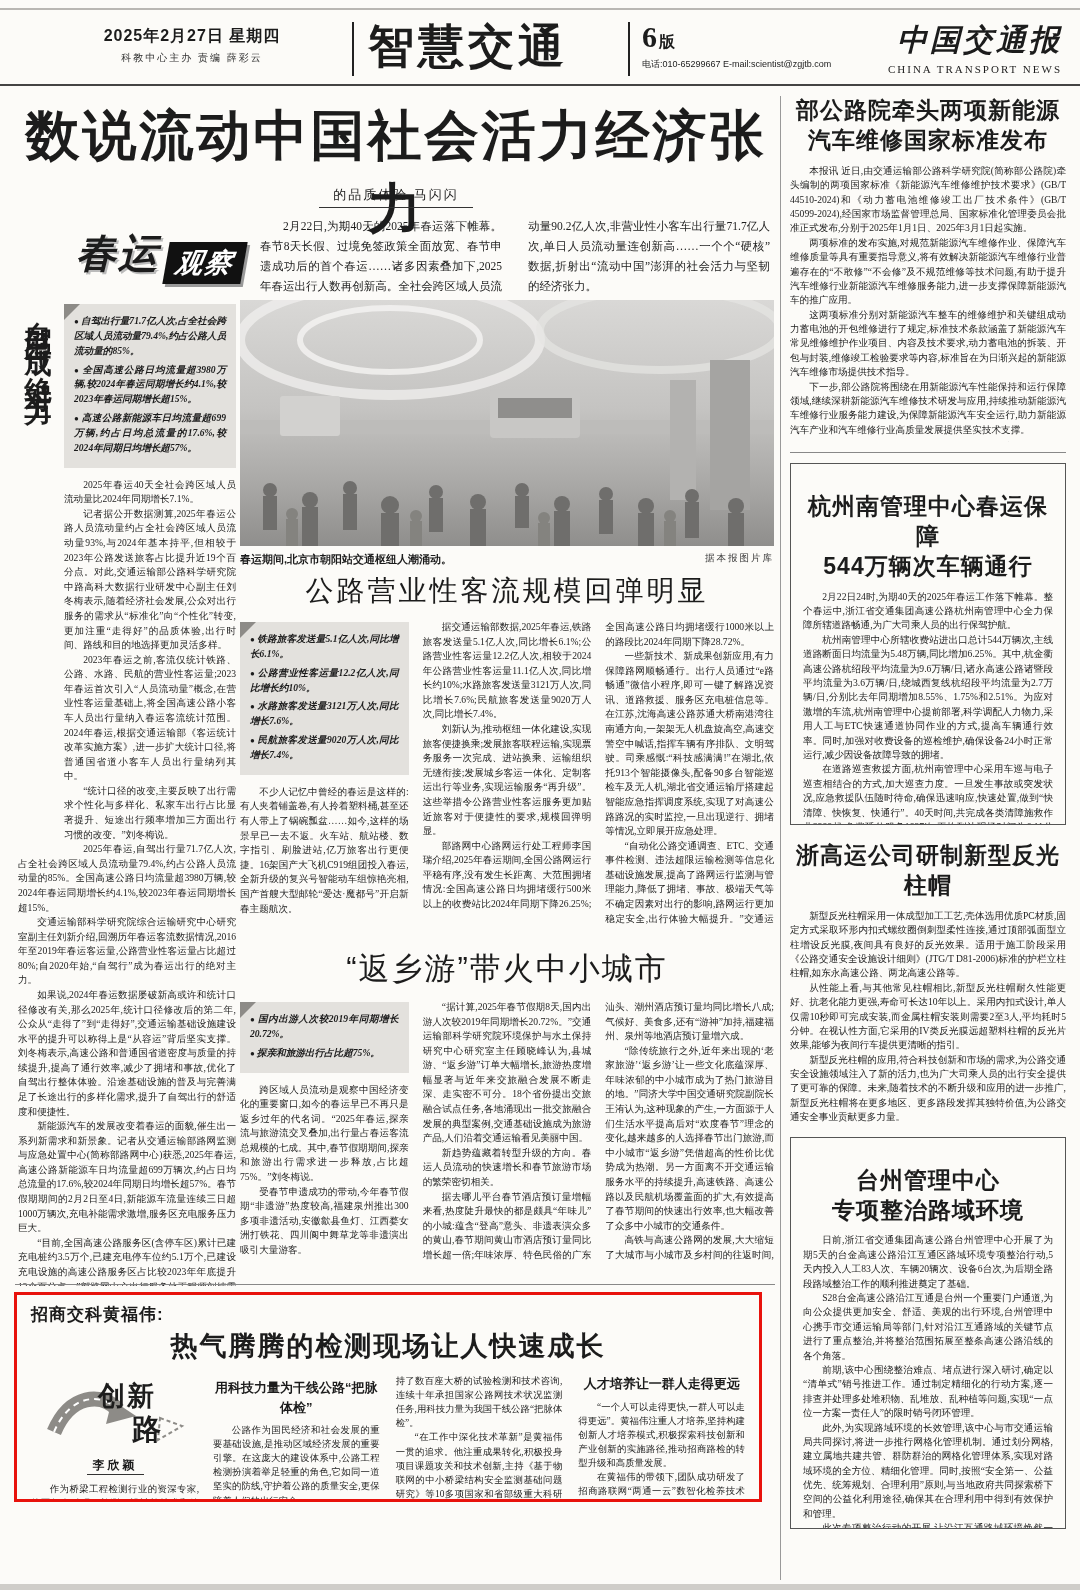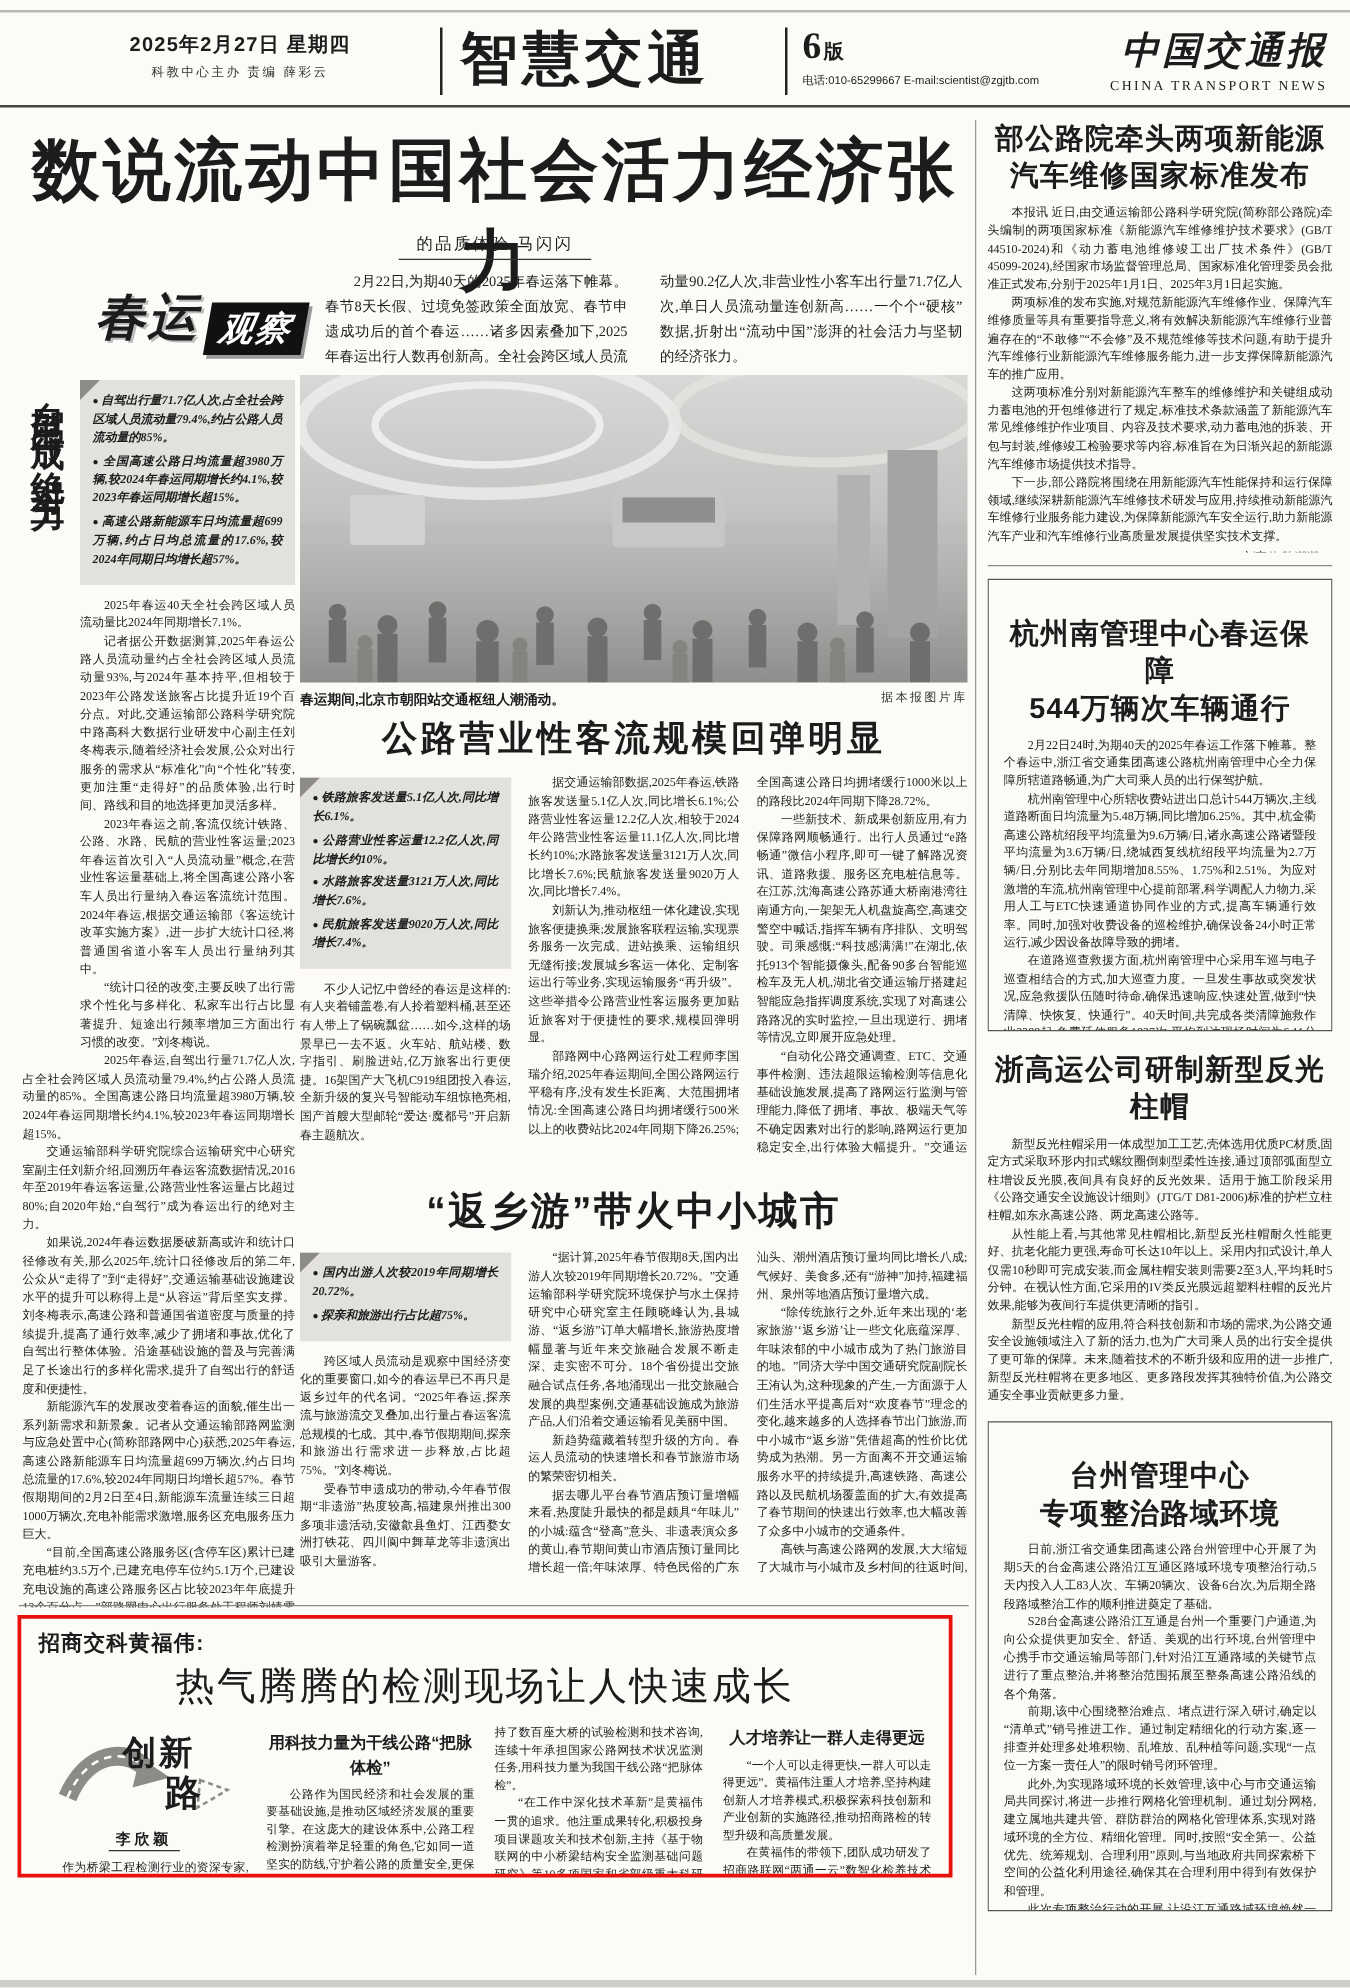--- a/index.html
+++ b/index.html
@@ -55,21 +55,21 @@
   .para{margin:0;text-indent:2em;}
   
   .photo{position:absolute;left:240px;top:300px;width:534px;height:246px;overflow:hidden;
         background:linear-gradient(180deg,#d9d8d6 0%,#c4c3c1 45%,#a9a8a6 75%,#8f8e8c 100%);}
   .caption-row{position:absolute;left:240px;top:552px;width:534px;display:flex;justify-content:space-between;
         font-size:11px;}
   .caption{font-weight:bold;}
   .credit{font-size:9.5px;color:#333;letter-spacing:2px;}
   
   .story{position:absolute;left:240px;width:534px;overflow:hidden;}
-  .story-title{text-align:center;font-weight:700;}
+  .story-title{text-align:center;font-weight:400;}
   .story-cols{column-count:3;column-gap:14px;font-family:"Liberation Serif",serif;
         font-size:9.6px;line-height:1.52;text-align:justify;}
   .story .statsbox{break-inside:avoid;margin-top:2px;}
   
   .rail{position:absolute;left:790px;top:96px;width:276px;height:1486px;overflow:hidden;}
   .rail-article{overflow:hidden;font-family:"Liberation Serif",serif;font-size:9.6px;line-height:1.5;
         text-align:justify;}
   .rail-title{text-align:center;font-weight:900;font-size:23px;line-height:1.3;letter-spacing:1px;
         font-family:"Liberation Sans",sans-serif;margin:4px 0 8px;}
   .rail-byline{text-align:right;padding-right:8px;margin-top:3px;font-size:9.6px;}
@@ -77,21 +77,21 @@
   .rail-hr{height:1px;background:#888;margin:10px 0;}
   .a1{max-height:346px;}
   .a2{max-height:362px;margin-top:10px;}
   .a3{max-height:322px;margin-top:12px;}
   .a4{max-height:392px;margin-top:12px;}
   
   .main-bottom-rule{position:absolute;left:15px;top:1284px;width:760px;height:1px;background:#888;}
   .red-box{position:absolute;left:14px;top:1292px;width:748px;height:210px;border:3px solid #e8120c;
         background:#fcfbf8;padding:8px 14px;overflow:hidden;}
   .bf-kicker{font-size:17px;font-weight:bold;letter-spacing:1px;}
-  .bf-headline{text-align:center;font-size:31px;font-weight:400;letter-spacing:2px;margin:4px 0 10px;}
+  .bf-headline{text-align:center;font-size:27px;font-weight:700;letter-spacing:2px;margin:4px 0 10px;}
   .bf-row{display:flex;height:196px;overflow:hidden;}
   .bf-left{flex:0 0 168px;margin-right:14px;overflow:hidden;font-family:"Liberation Serif",serif;
         font-size:9.4px;line-height:1.5;text-align:justify;}
   .badge-cx{position:relative;width:150px;height:78px;margin:0 auto;}
   .badge-cx .t1{position:absolute;left:58px;top:2px;font-size:27px;font-weight:900;letter-spacing:2px;}
   .badge-cx .t2{position:absolute;left:92px;top:34px;font-size:29px;font-weight:900;}
   .bf-author{text-align:center;font-weight:bold;font-size:12px;margin:4px 0 8px;}
   .bf-author span{border-bottom:1px solid #333;padding:0 6px 2px;letter-spacing:3px;}
   .bf-cols{flex:1;column-count:3;column-gap:16px;font-family:"Liberation Serif",serif;
         font-size:9.4px;line-height:1.5;text-align:justify;overflow:hidden;}

